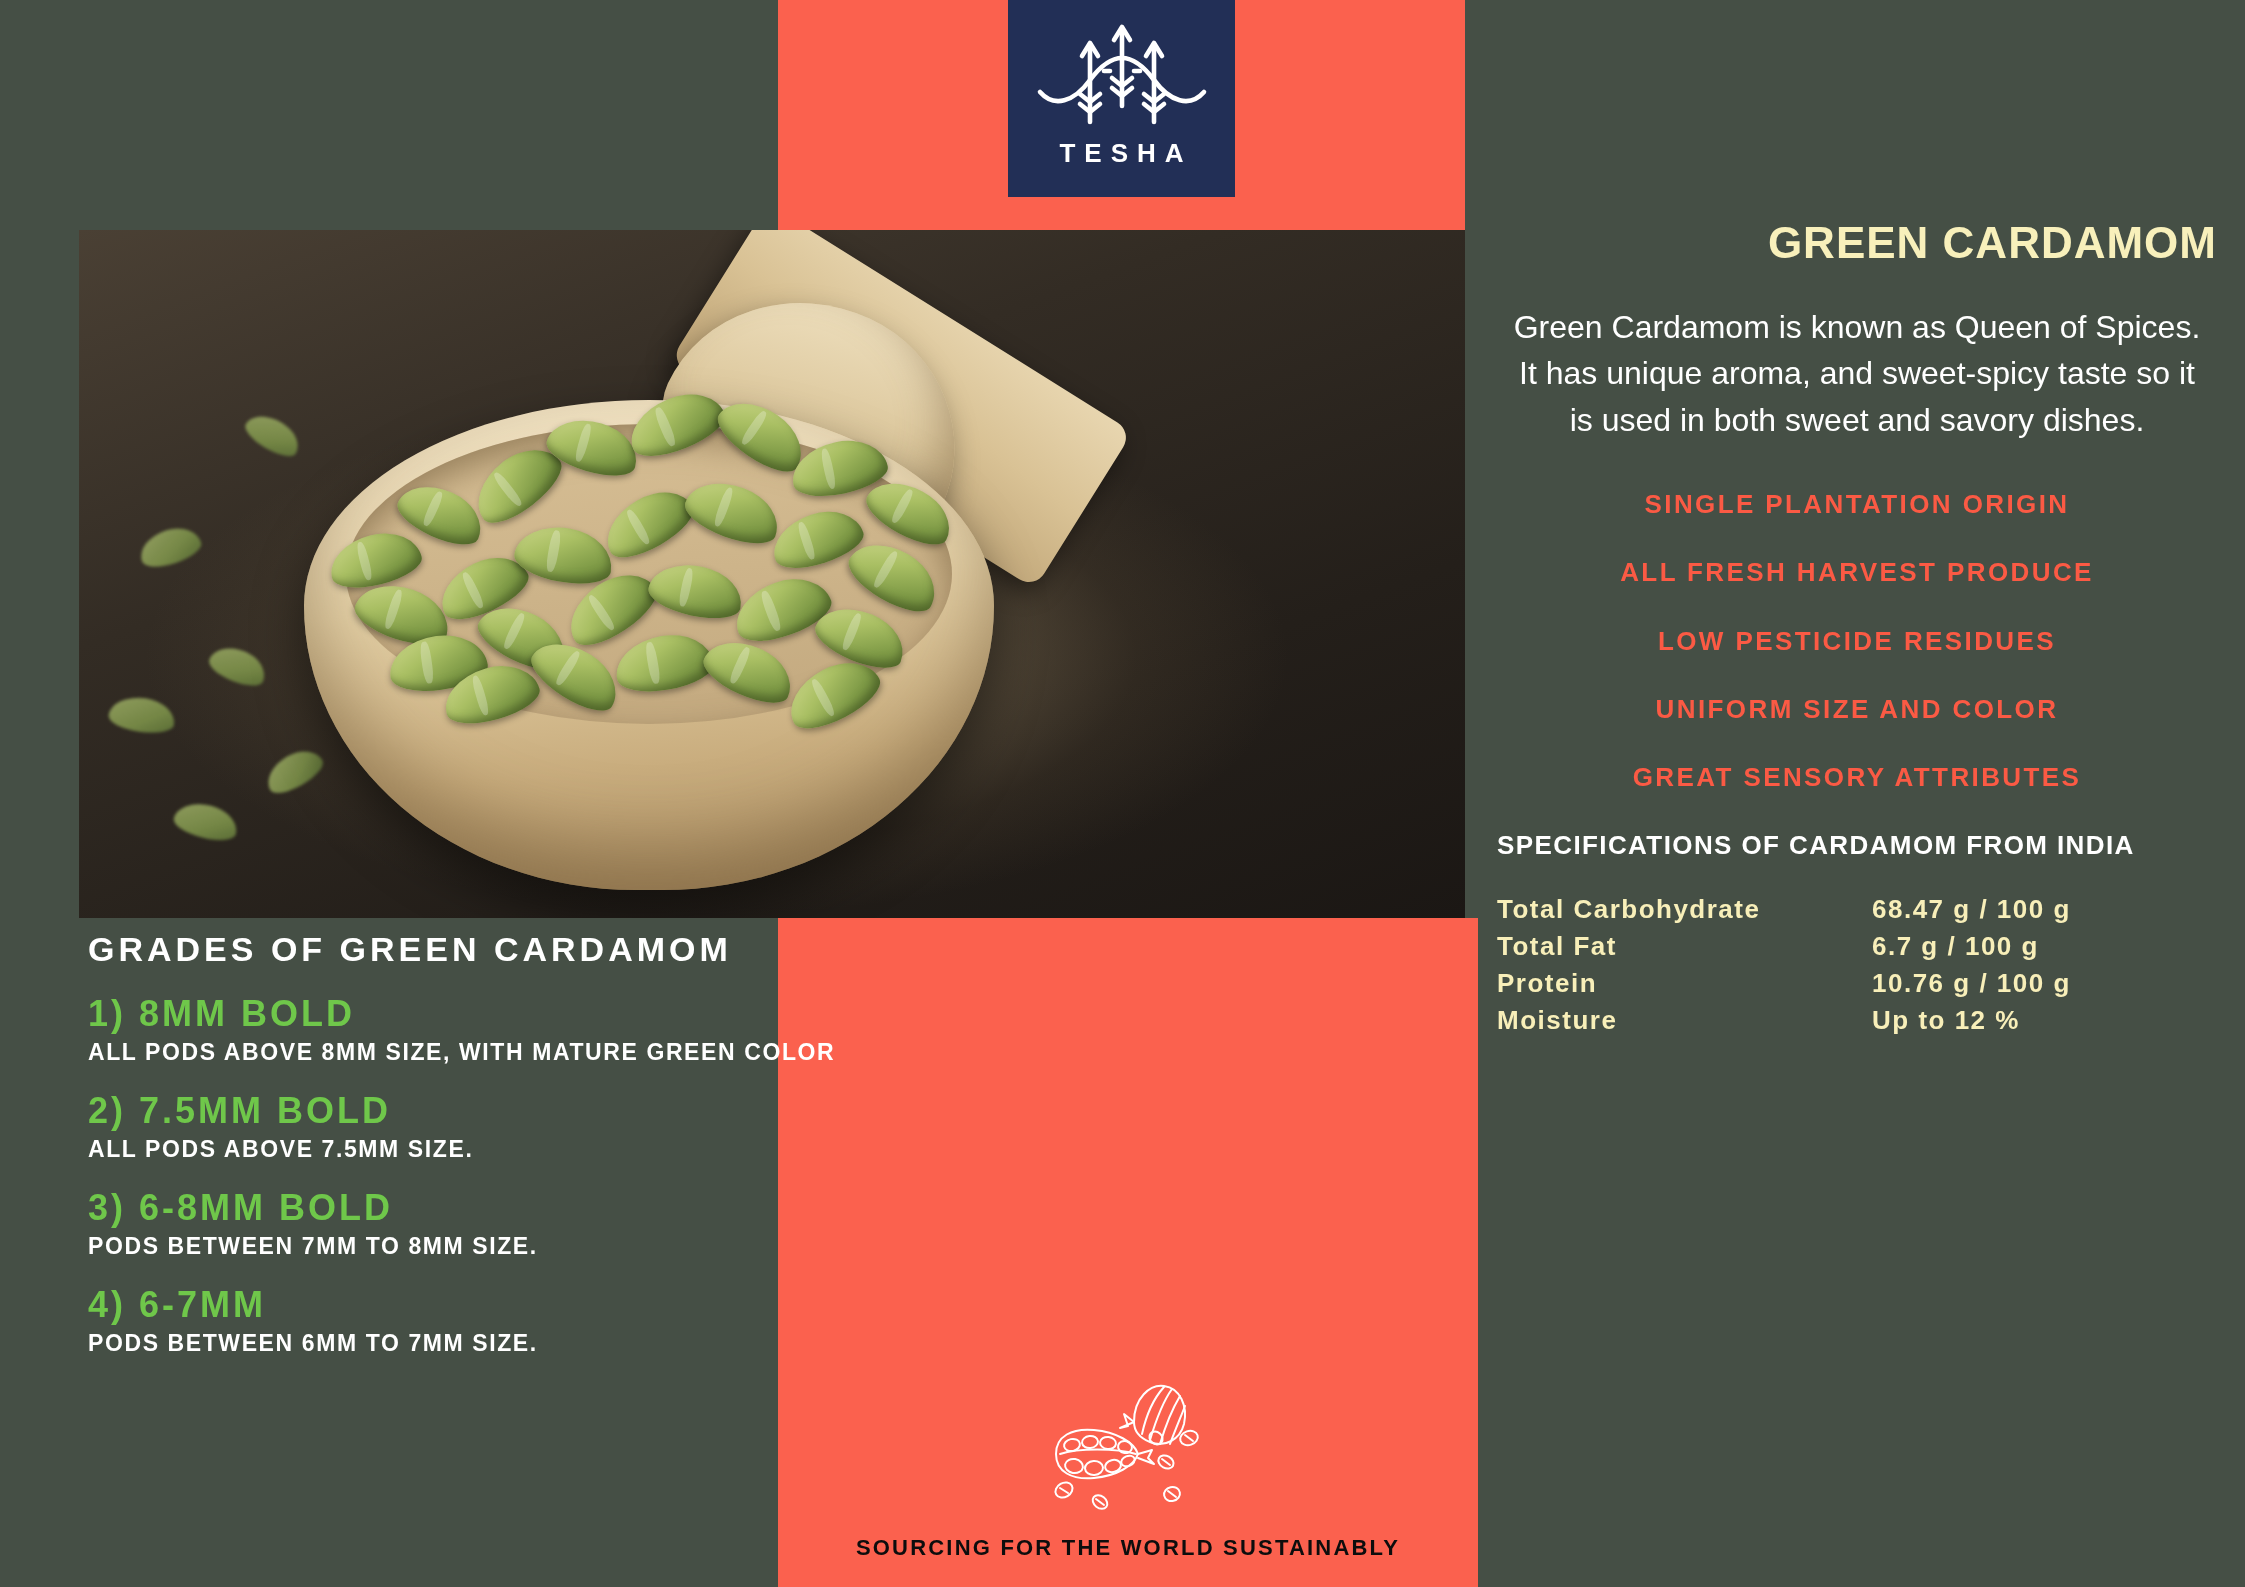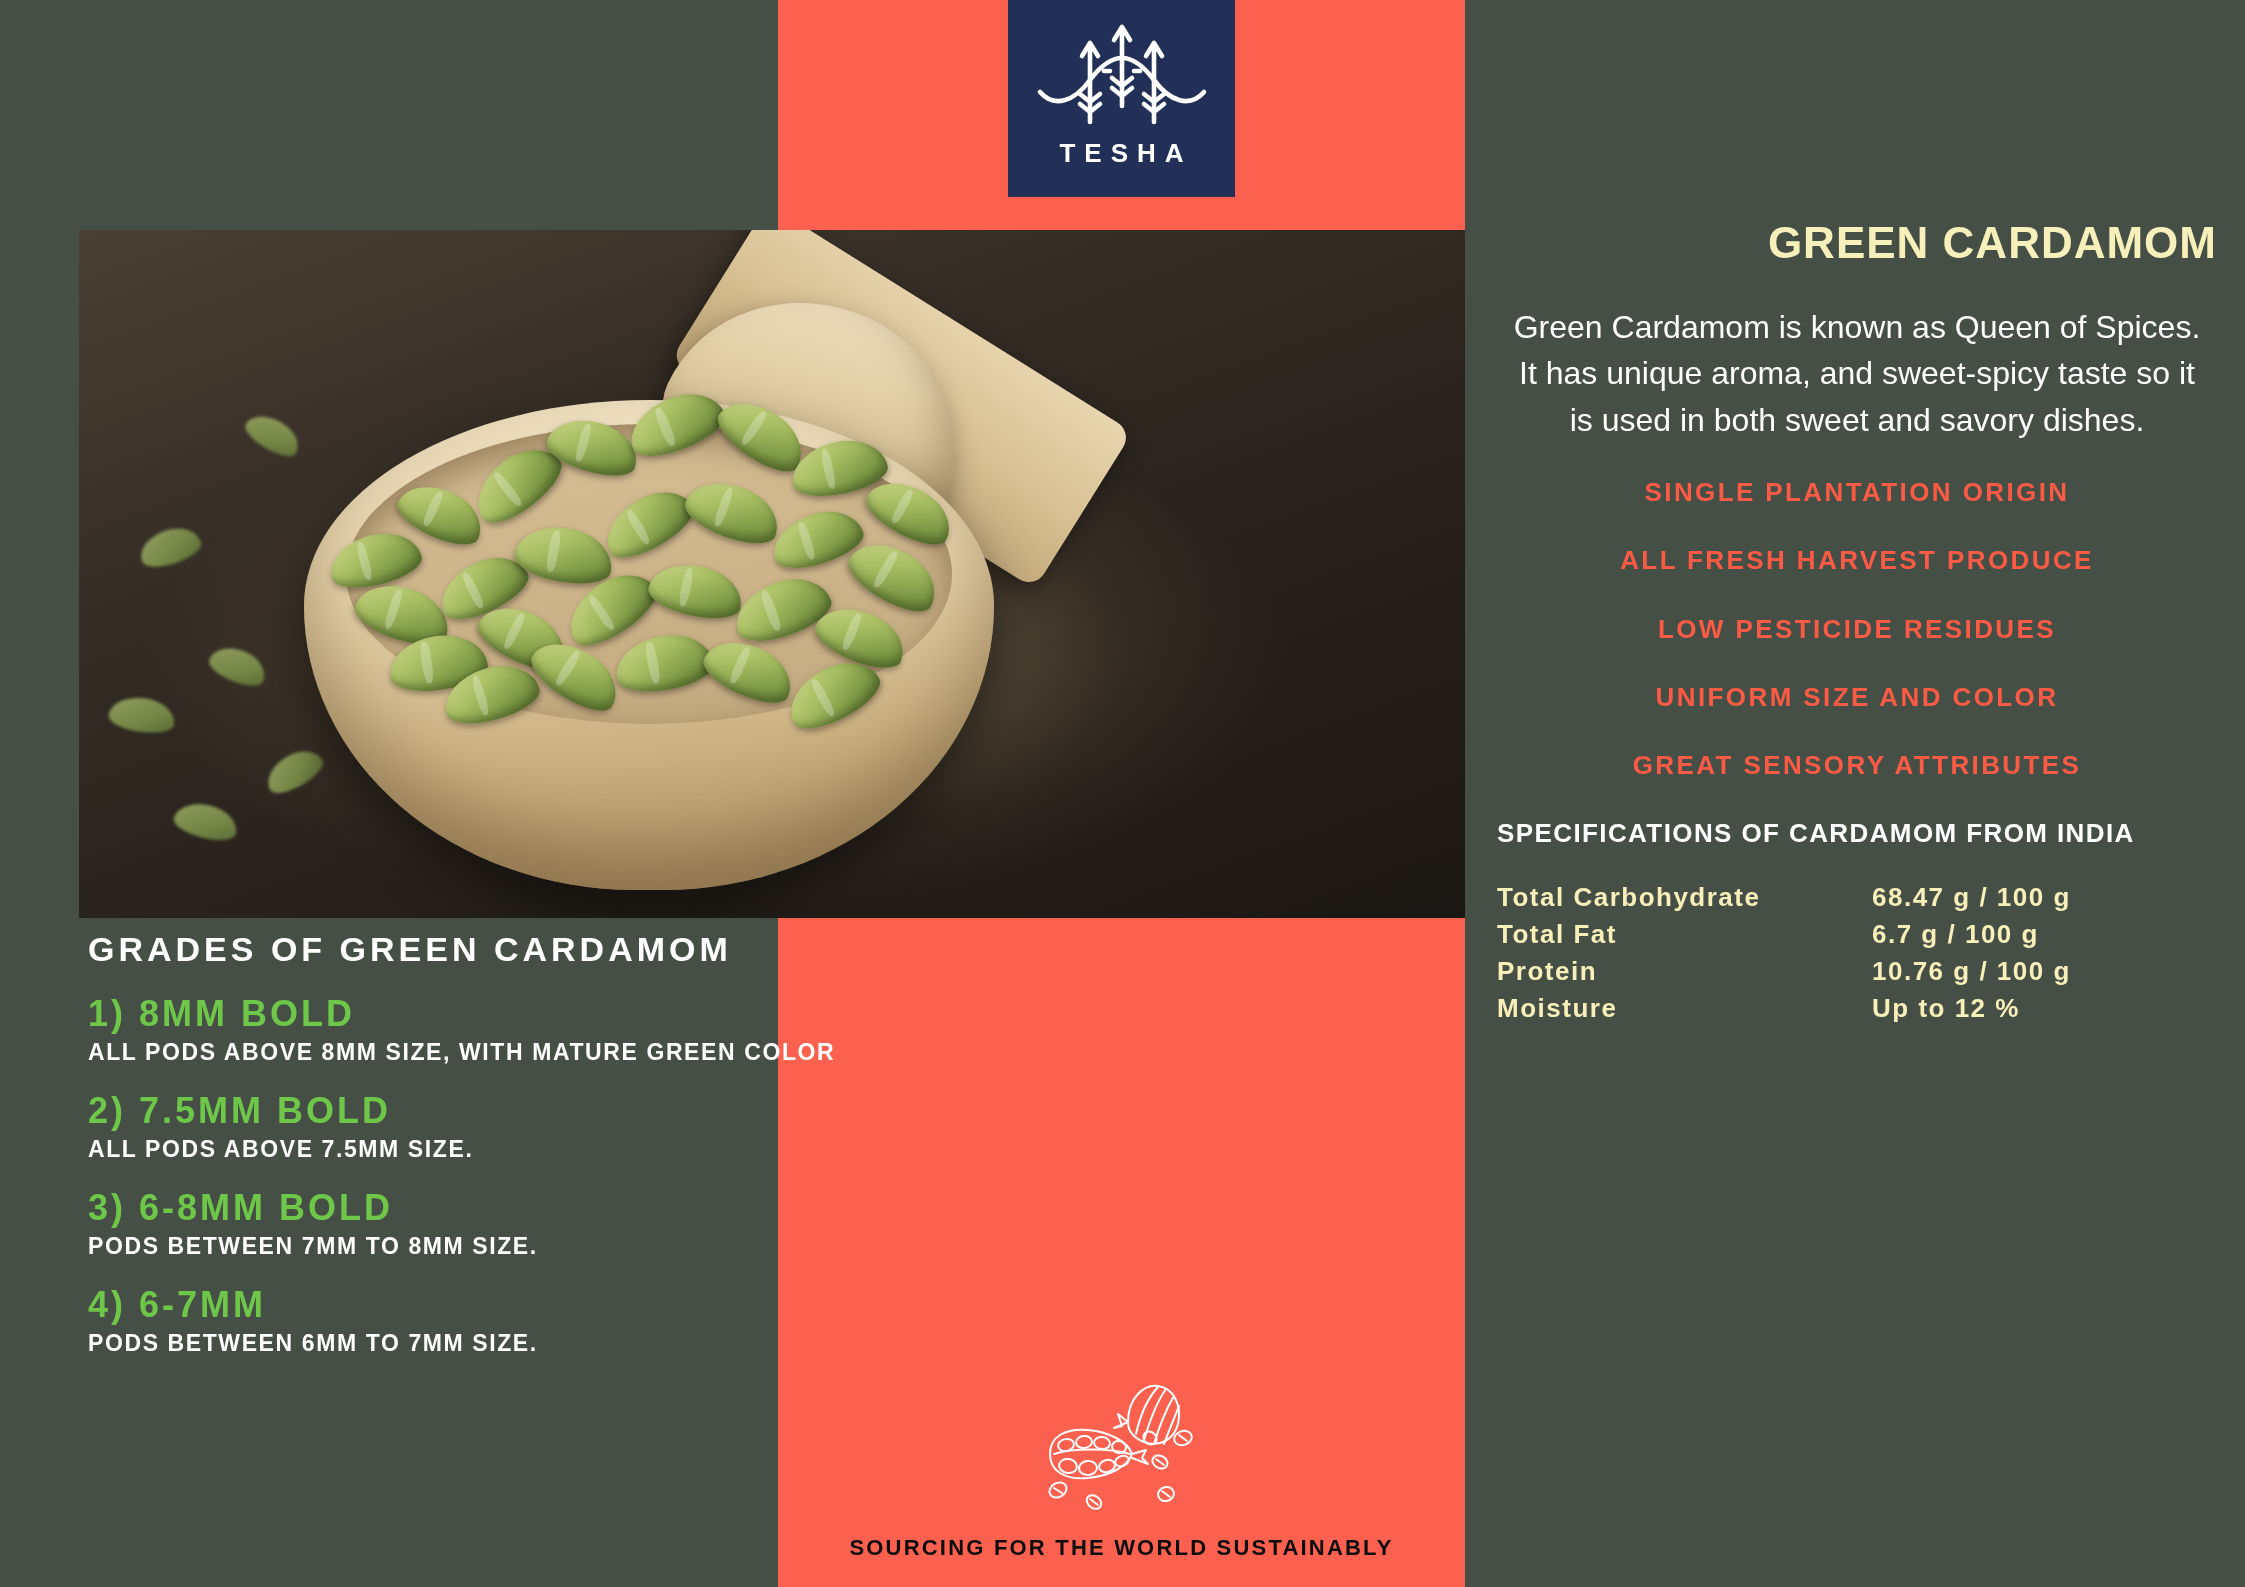--- a/index.html
+++ b/index.html
@@ -180,20 +180,21 @@
   }
 
   
   .orange-panel {
     position: absolute;
     left: 778px;
     top: 918px;
     width: 687px;
     height: 669px;
     background: #fb614e;
+    padding-left: 13px;
   }
   .pod-illustration {
     position: absolute;
     left: 50%;
     top: 460px;
     transform: translateX(-50%);
     width: 180px;
     height: 150px;
   }
   .tagline {
@@ -224,21 +225,21 @@
     text-align: right;
     margin: 218px 0 0 0;
   }
   .r-desc {
     color: #ffffff;
     font-size: 32px;
     line-height: 1.45;
     text-align: center;
     margin: 36px 14px 0 14px;
   }
-  .feature-list { margin-top: 32px; }
+  .feature-list { margin-top: 44px; }
   .feature {
     color: #fb5a44;
     font-size: 26px;
     font-weight: bold;
     letter-spacing: 2.4px;
     text-align: center;
     margin: 0 10px 34px 10px;
     line-height: 1.32;
   }
   .spec-head {

